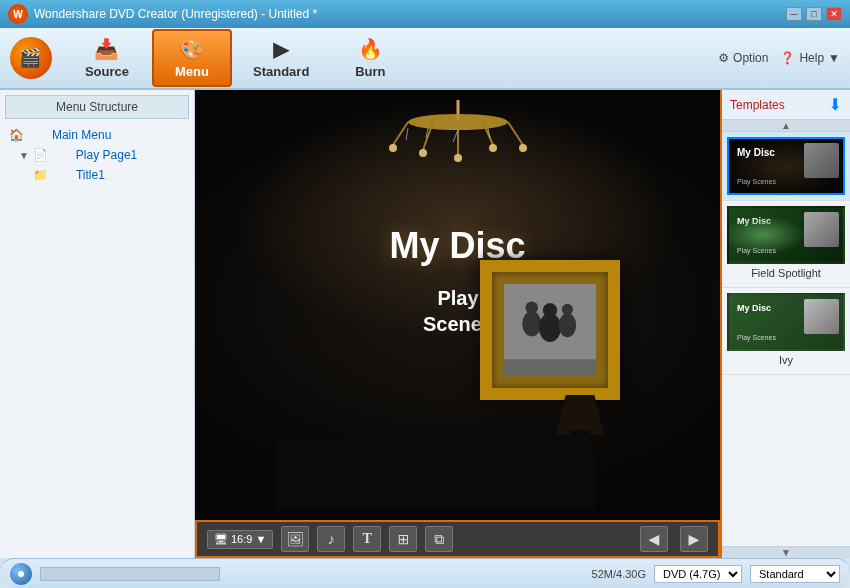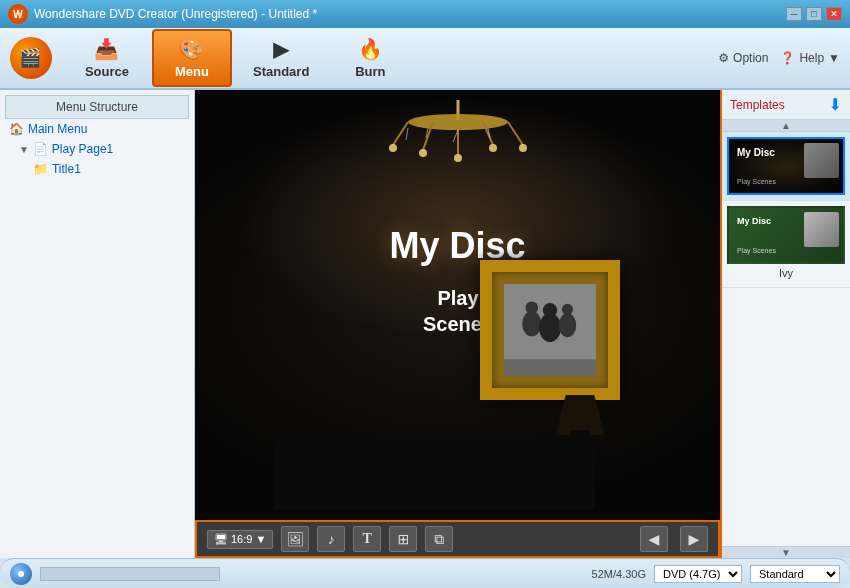--- a/index.html
+++ b/index.html
@@ -97,30 +97,30 @@
       padding: 5px;
       overflow-y: auto;
     }
     .sidebar-title {
       text-align: center;
       font-size: 12px;
       color: #444;
       padding: 4px;
       background: #dce8f0;
       border: 1px solid #b0c8dc;
-      margin-bottom: 0;
+      margin-bottom: 6px;
     }
     .tree-item {
       display: flex; align-items: center;
       padding: 3px 4px;
       font-size: 12px;
       cursor: pointer;
       gap: 4px;
     }
-    .tree-label { color: #0060c0; font-size: 12px; }
+    .tree-label { color: #0060c0; font-size: 12px; margin-left: 24px; }
     .tree-indent-1 { padding-left: 14px; }
     .tree-indent-2 { padding-left: 28px; }
 
     
     .canvas-area {
       flex: 1;
       background: #1a1a1a;
       position: relative;
       display: flex;
       flex-direction: column;
@@ -550,20 +550,30 @@
     <div class="templates-scroll">
 
       <div class="template-item selected">
         <div class="template-thumb thumb-classic">
           <div class="thumb-classic-title">My Disc</div>
           <div class="thumb-classic-btn">Play Scenes</div>
           <div class="thumb-img-placeholder" style="background:linear-gradient(135deg,#888,#555);"></div>
         </div>
       </div>
 
+      <div class="template-item">
+        <div class="template-thumb thumb-field">
+          <div style="position:absolute;top:8px;left:8px;font-size:9px;color:white;font-weight:bold;">My Disc</div>
+          <div style="position:absolute;bottom:8px;left:8px;font-size:7px;color:#ccc;">Play Scenes</div>
+
+          <div style="position:absolute;top:0;left:0;right:0;bottom:0;background:radial-gradient(ellipse 60% 60% at 30% 50%, #4a8a4a 0%, transparent 60%);"></div>
+          <div class="thumb-img-placeholder" style="background:linear-gradient(135deg,#aaa,#666);"></div>
+        </div>
+        <div class="template-label">Field Spotlight</div>
+      </div>
 
       <div class="template-item">
         <div class="template-thumb thumb-ivy">
           <div style="position:absolute;top:8px;left:8px;font-size:9px;color:white;font-weight:bold;">My Disc</div>
           <div style="position:absolute;bottom:8px;left:8px;font-size:7px;color:#ccc;">Play Scenes</div>
           <div class="thumb-img-placeholder" style="background:linear-gradient(135deg,#bbb,#777);"></div>
         </div>
         <div class="template-label">Ivy</div>
       </div>
 

